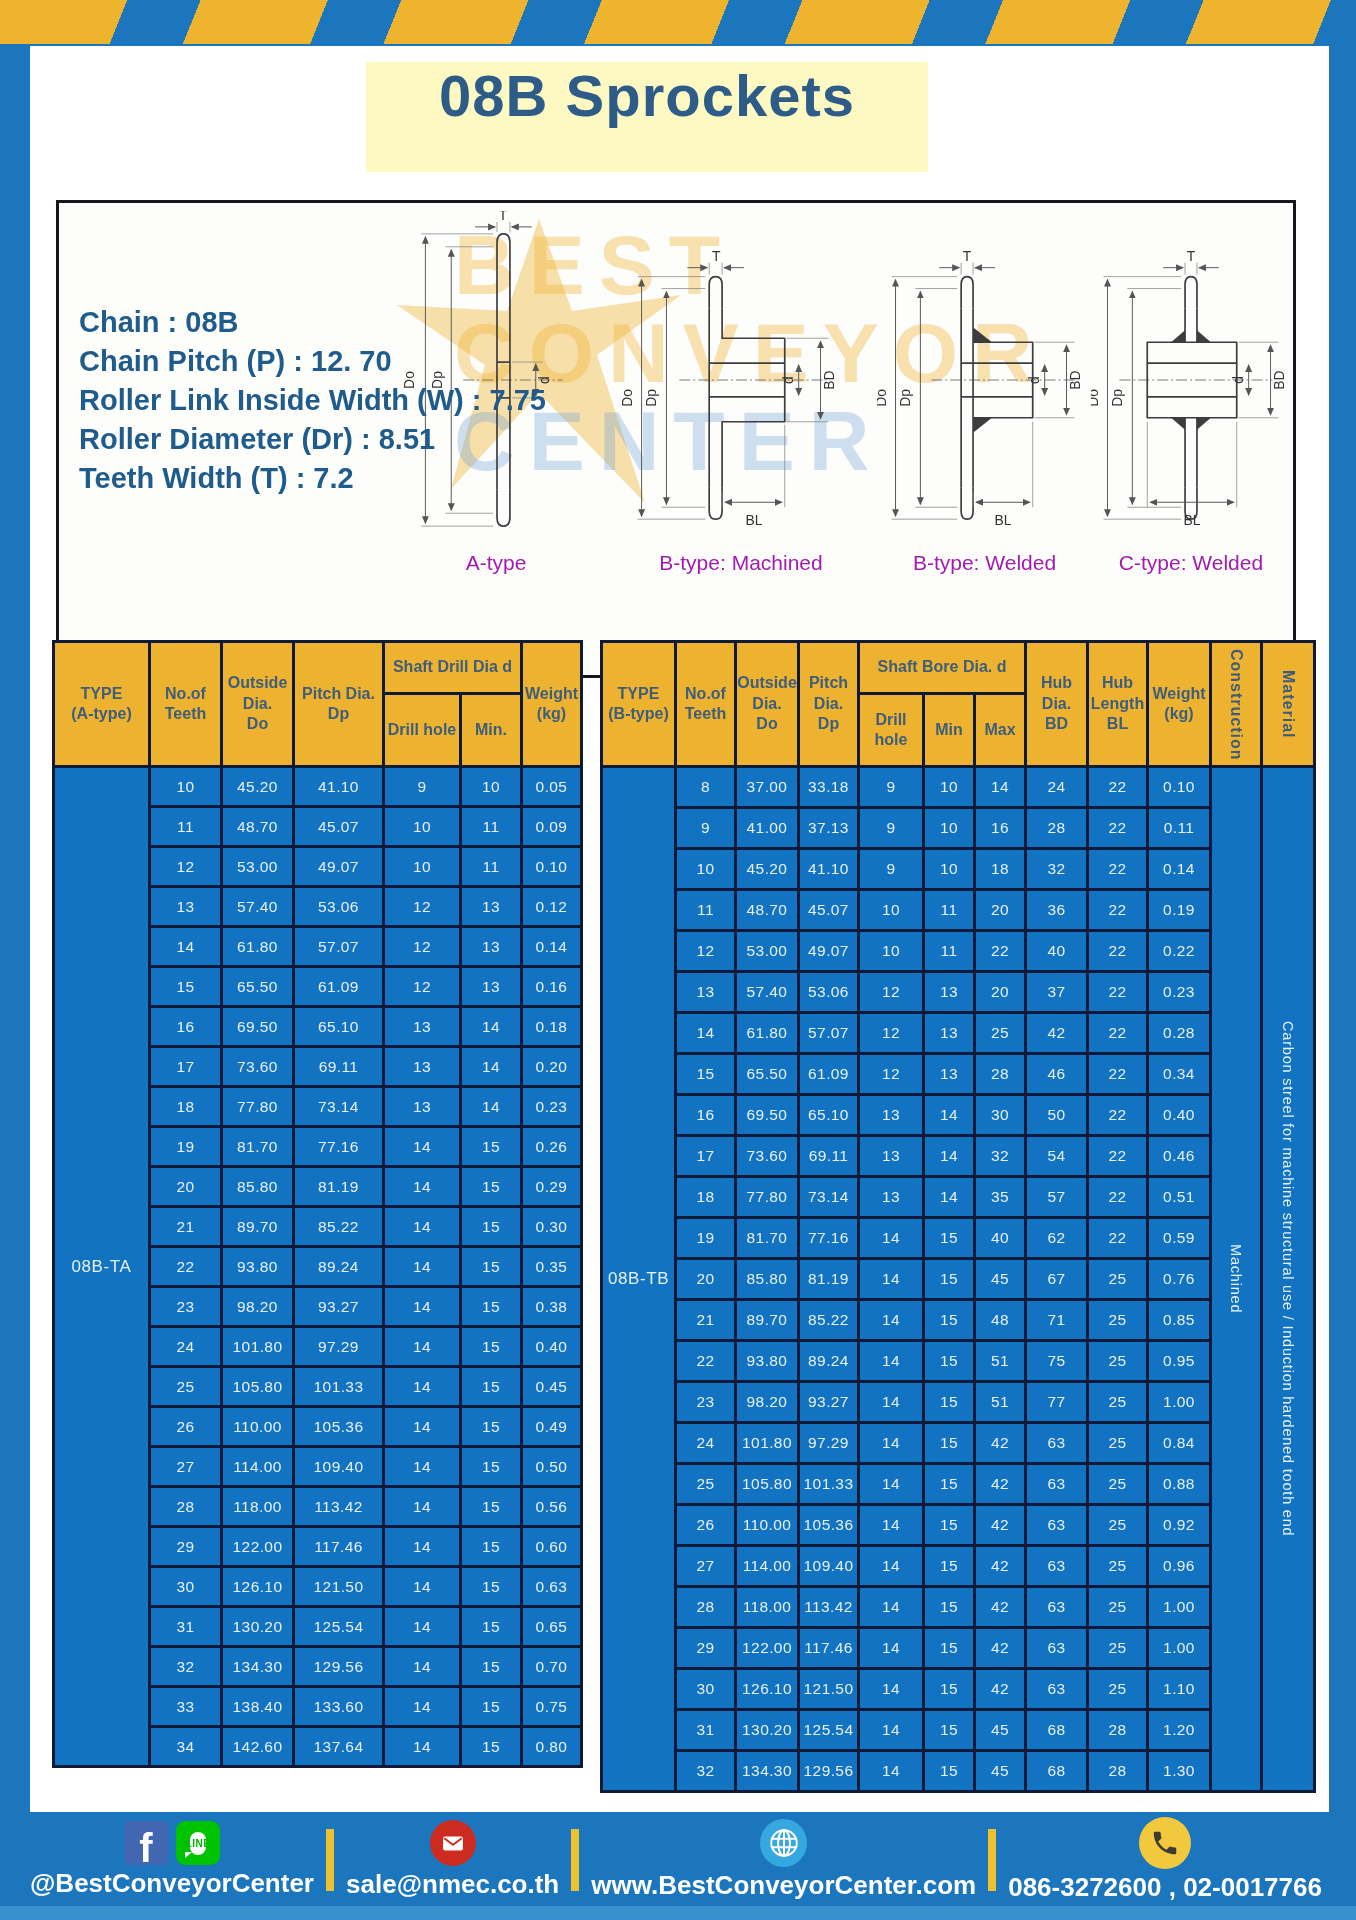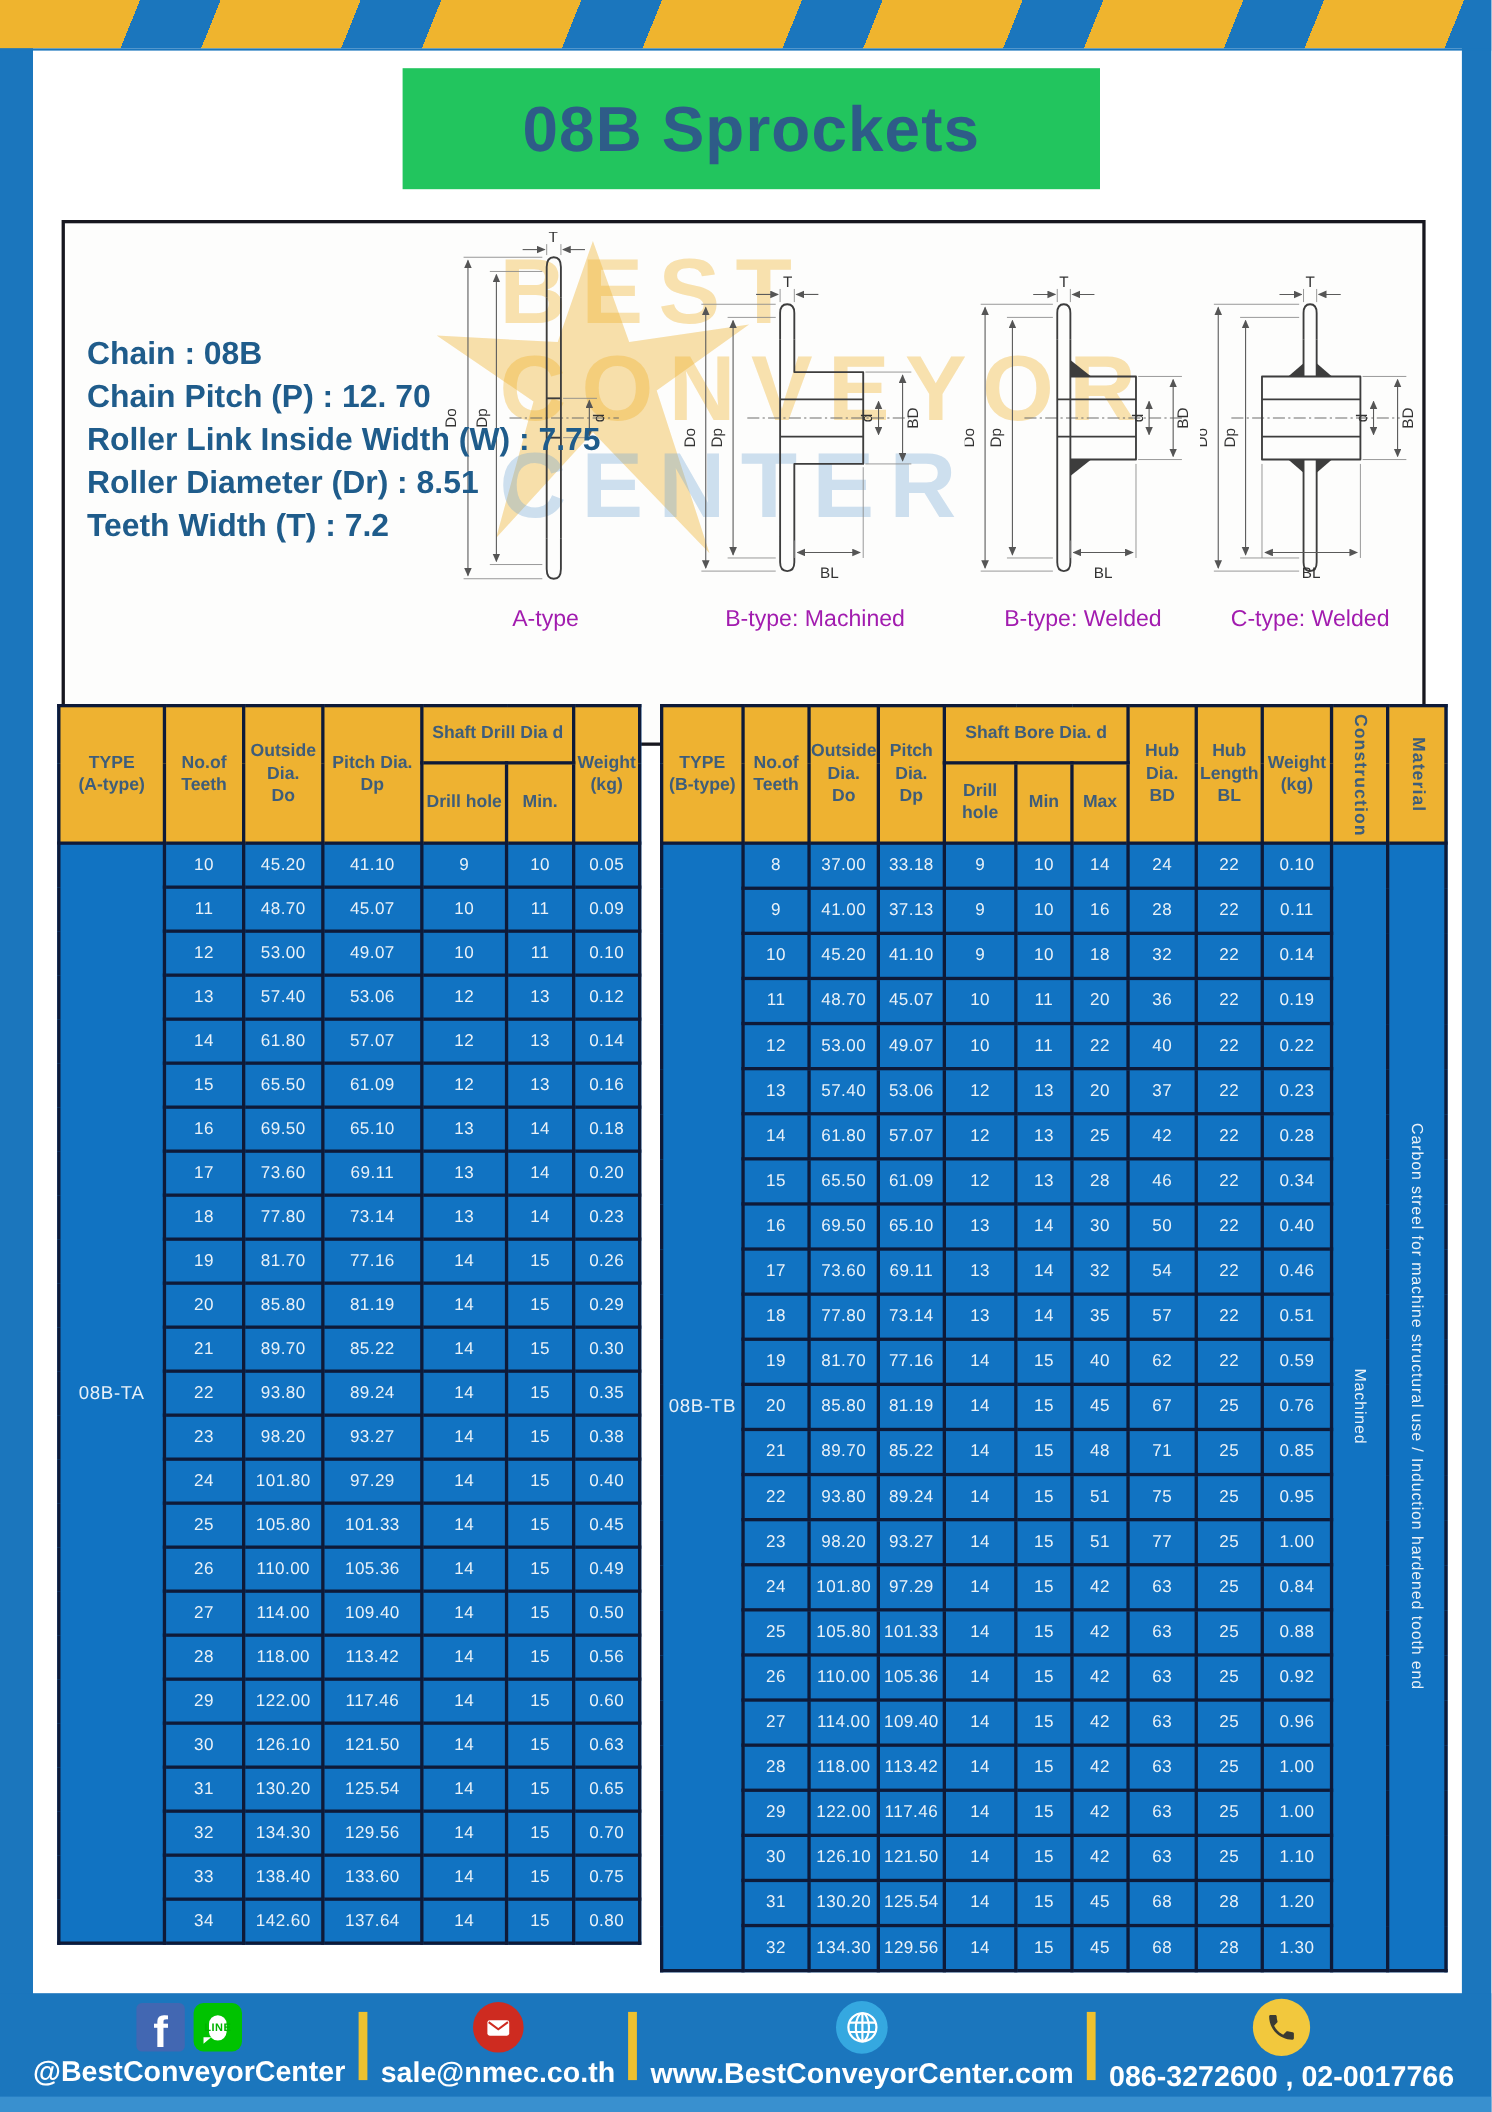--- a/index.html
+++ b/index.html
@@ -7,22 +7,22 @@
         overflow:hidden;font-family:"Liberation Sans",sans-serif;}
 
   
   .side{position:absolute;top:0;width:30px;height:1920px;background:#1b76bd;}
   .side.l{left:0;} .side.r{right:0;width:27px;}
   .top-band{position:absolute;left:0;top:0;width:1356px;height:44px;
     background:repeating-linear-gradient(112deg,#efb42e 0 118px,#1b76bd 118px 186px);
     border-bottom:2px solid #1b76bd;}
 
   
-  .title-box{position:absolute;left:366px;top:62px;width:634px;height:110px;background:#22c55e;
-             display:flex;align-items:center;justify-content:center;}
+  .title-box{position:absolute;left:366px;top:62px;width:562px;height:110px;background:#fef9c3;
+             display:flex;align-items:flex-start;justify-content:center;}
   .title-box h1{margin:0;font-size:58px;font-weight:bold;color:#2e5c88;letter-spacing:1px;}
 
   
   .spec-box{position:absolute;left:56px;top:200px;width:1240px;height:478px;background:#fdfdfc;
             border:3px solid #17171f;box-sizing:border-box;}
   .spec-lines{position:absolute;left:20px;top:100px;z-index:3;}
   .spec-line{font-size:29px;font-weight:bold;color:#1f5c8b;line-height:39px;white-space:nowrap;}
 
   
   .wm{position:absolute;left:395px;top:18px;z-index:0;line-height:1.05;font-weight:bold;

